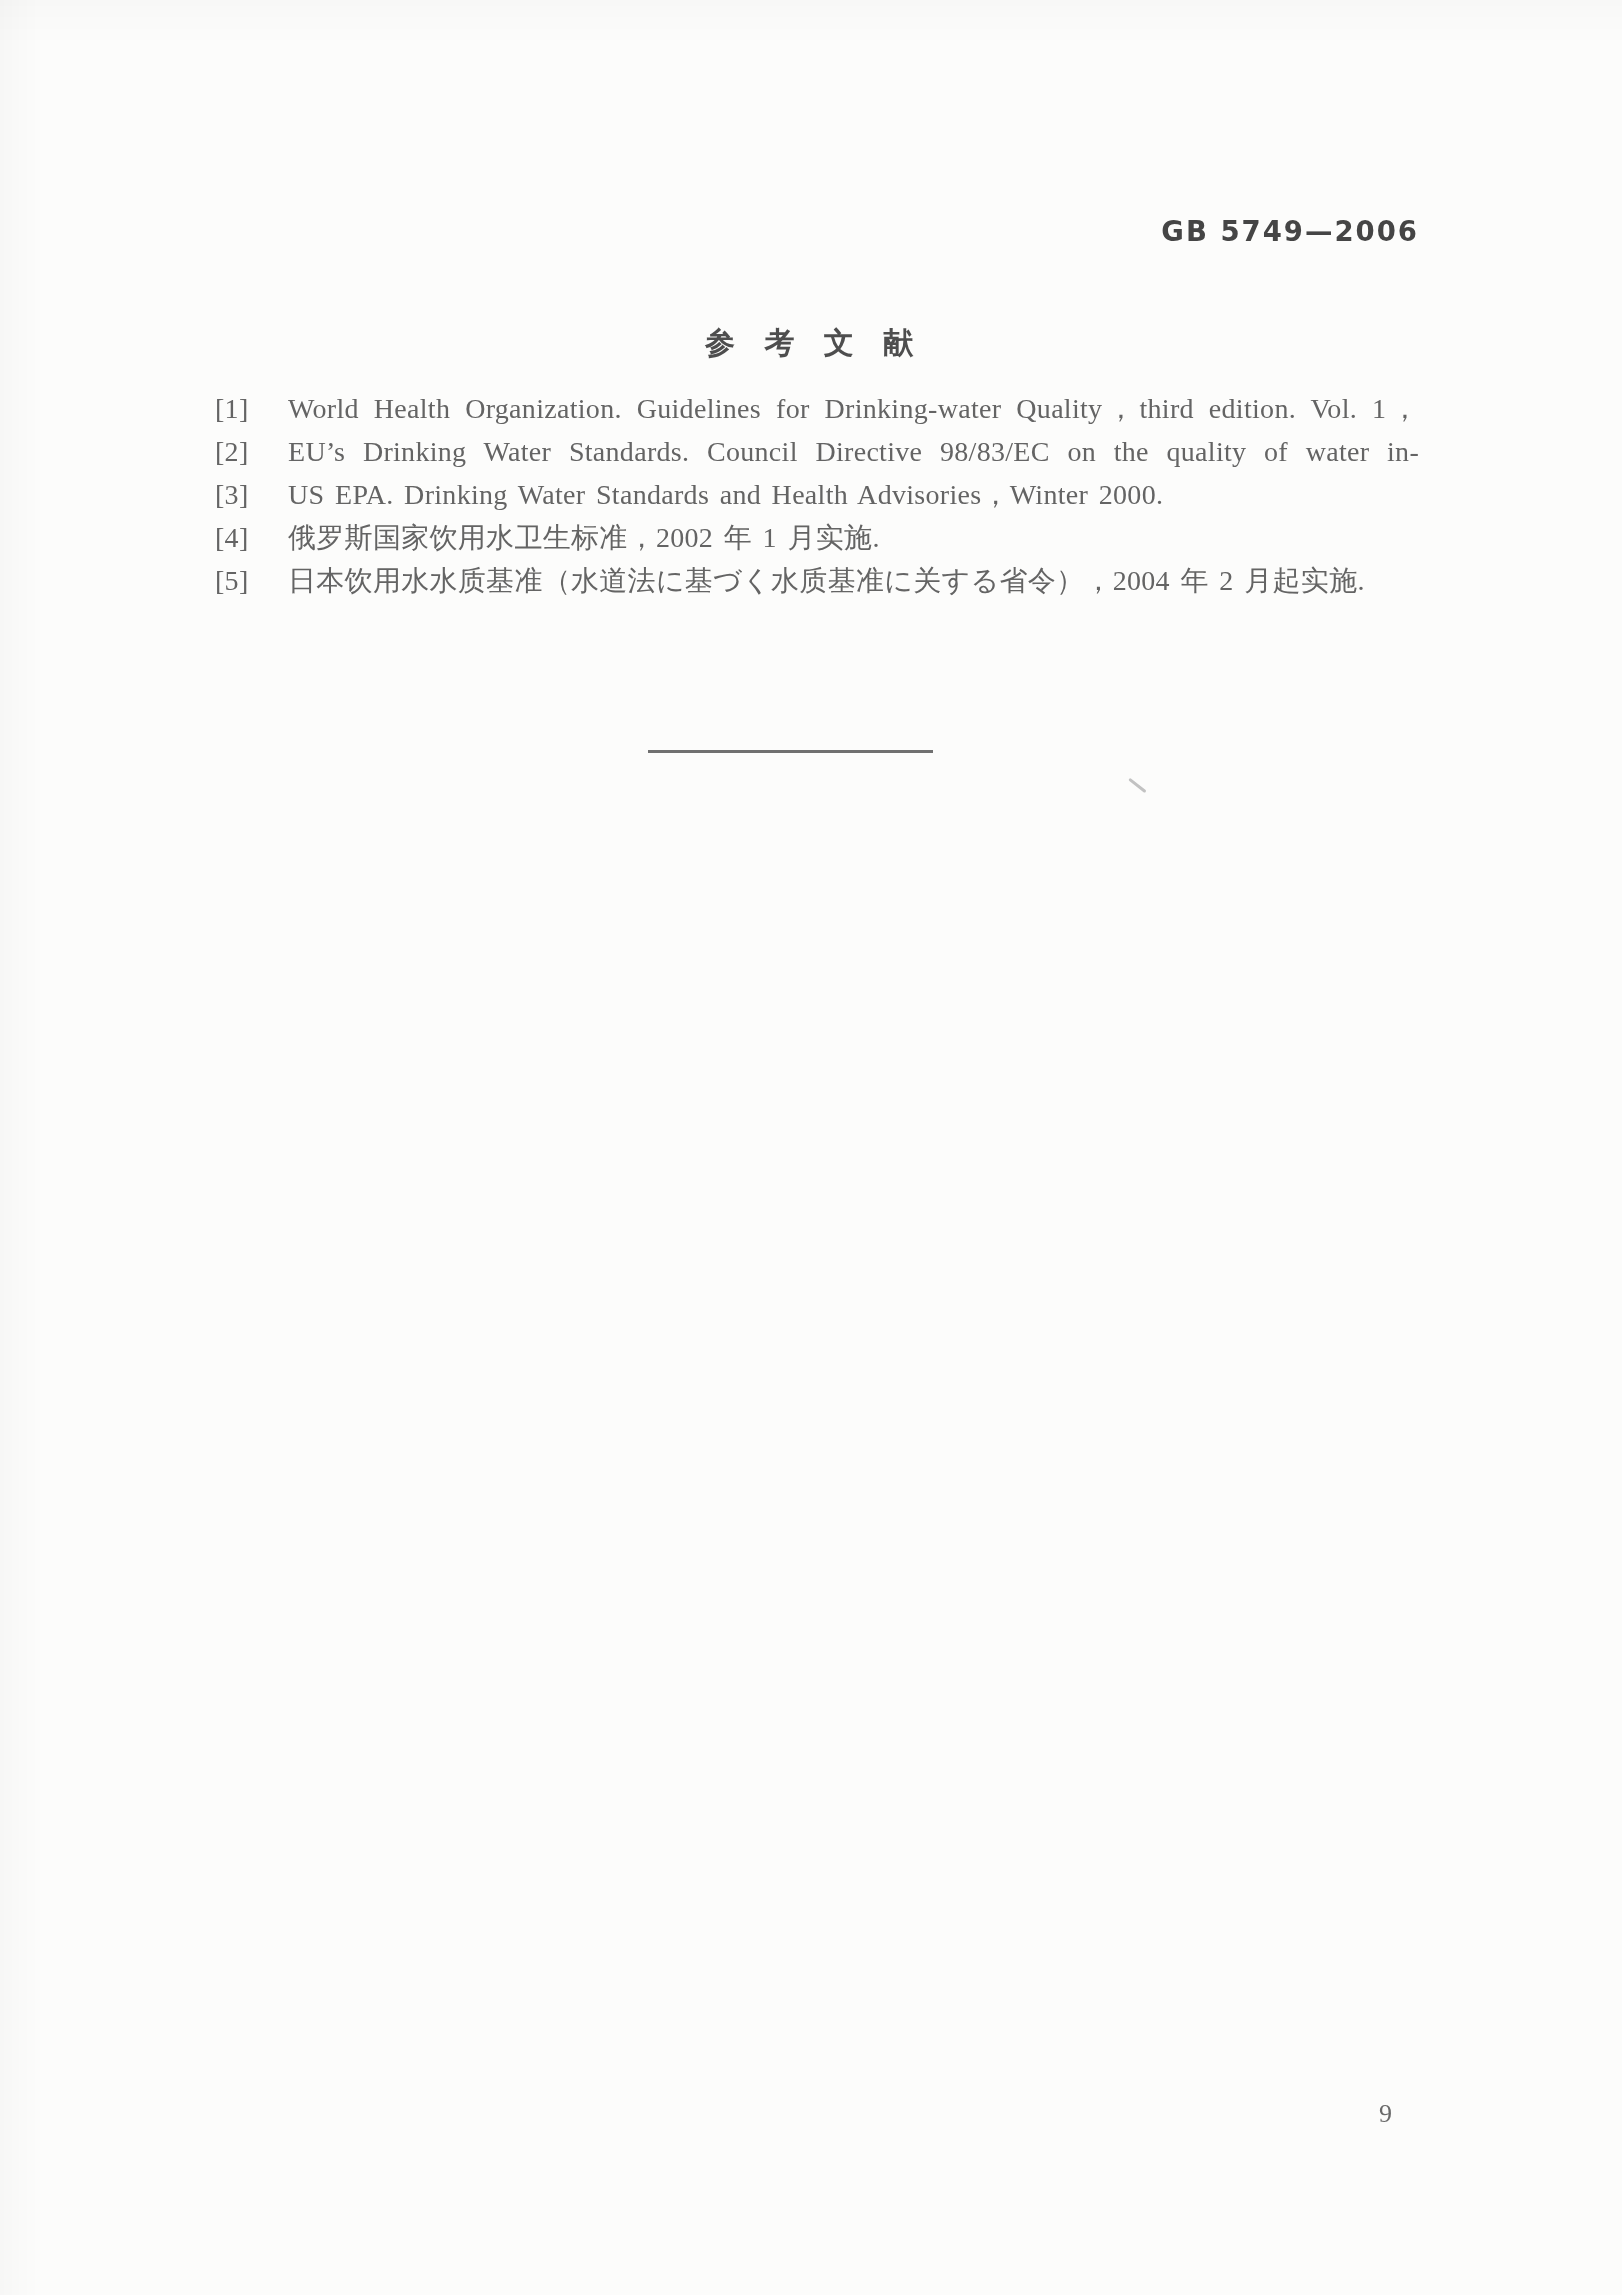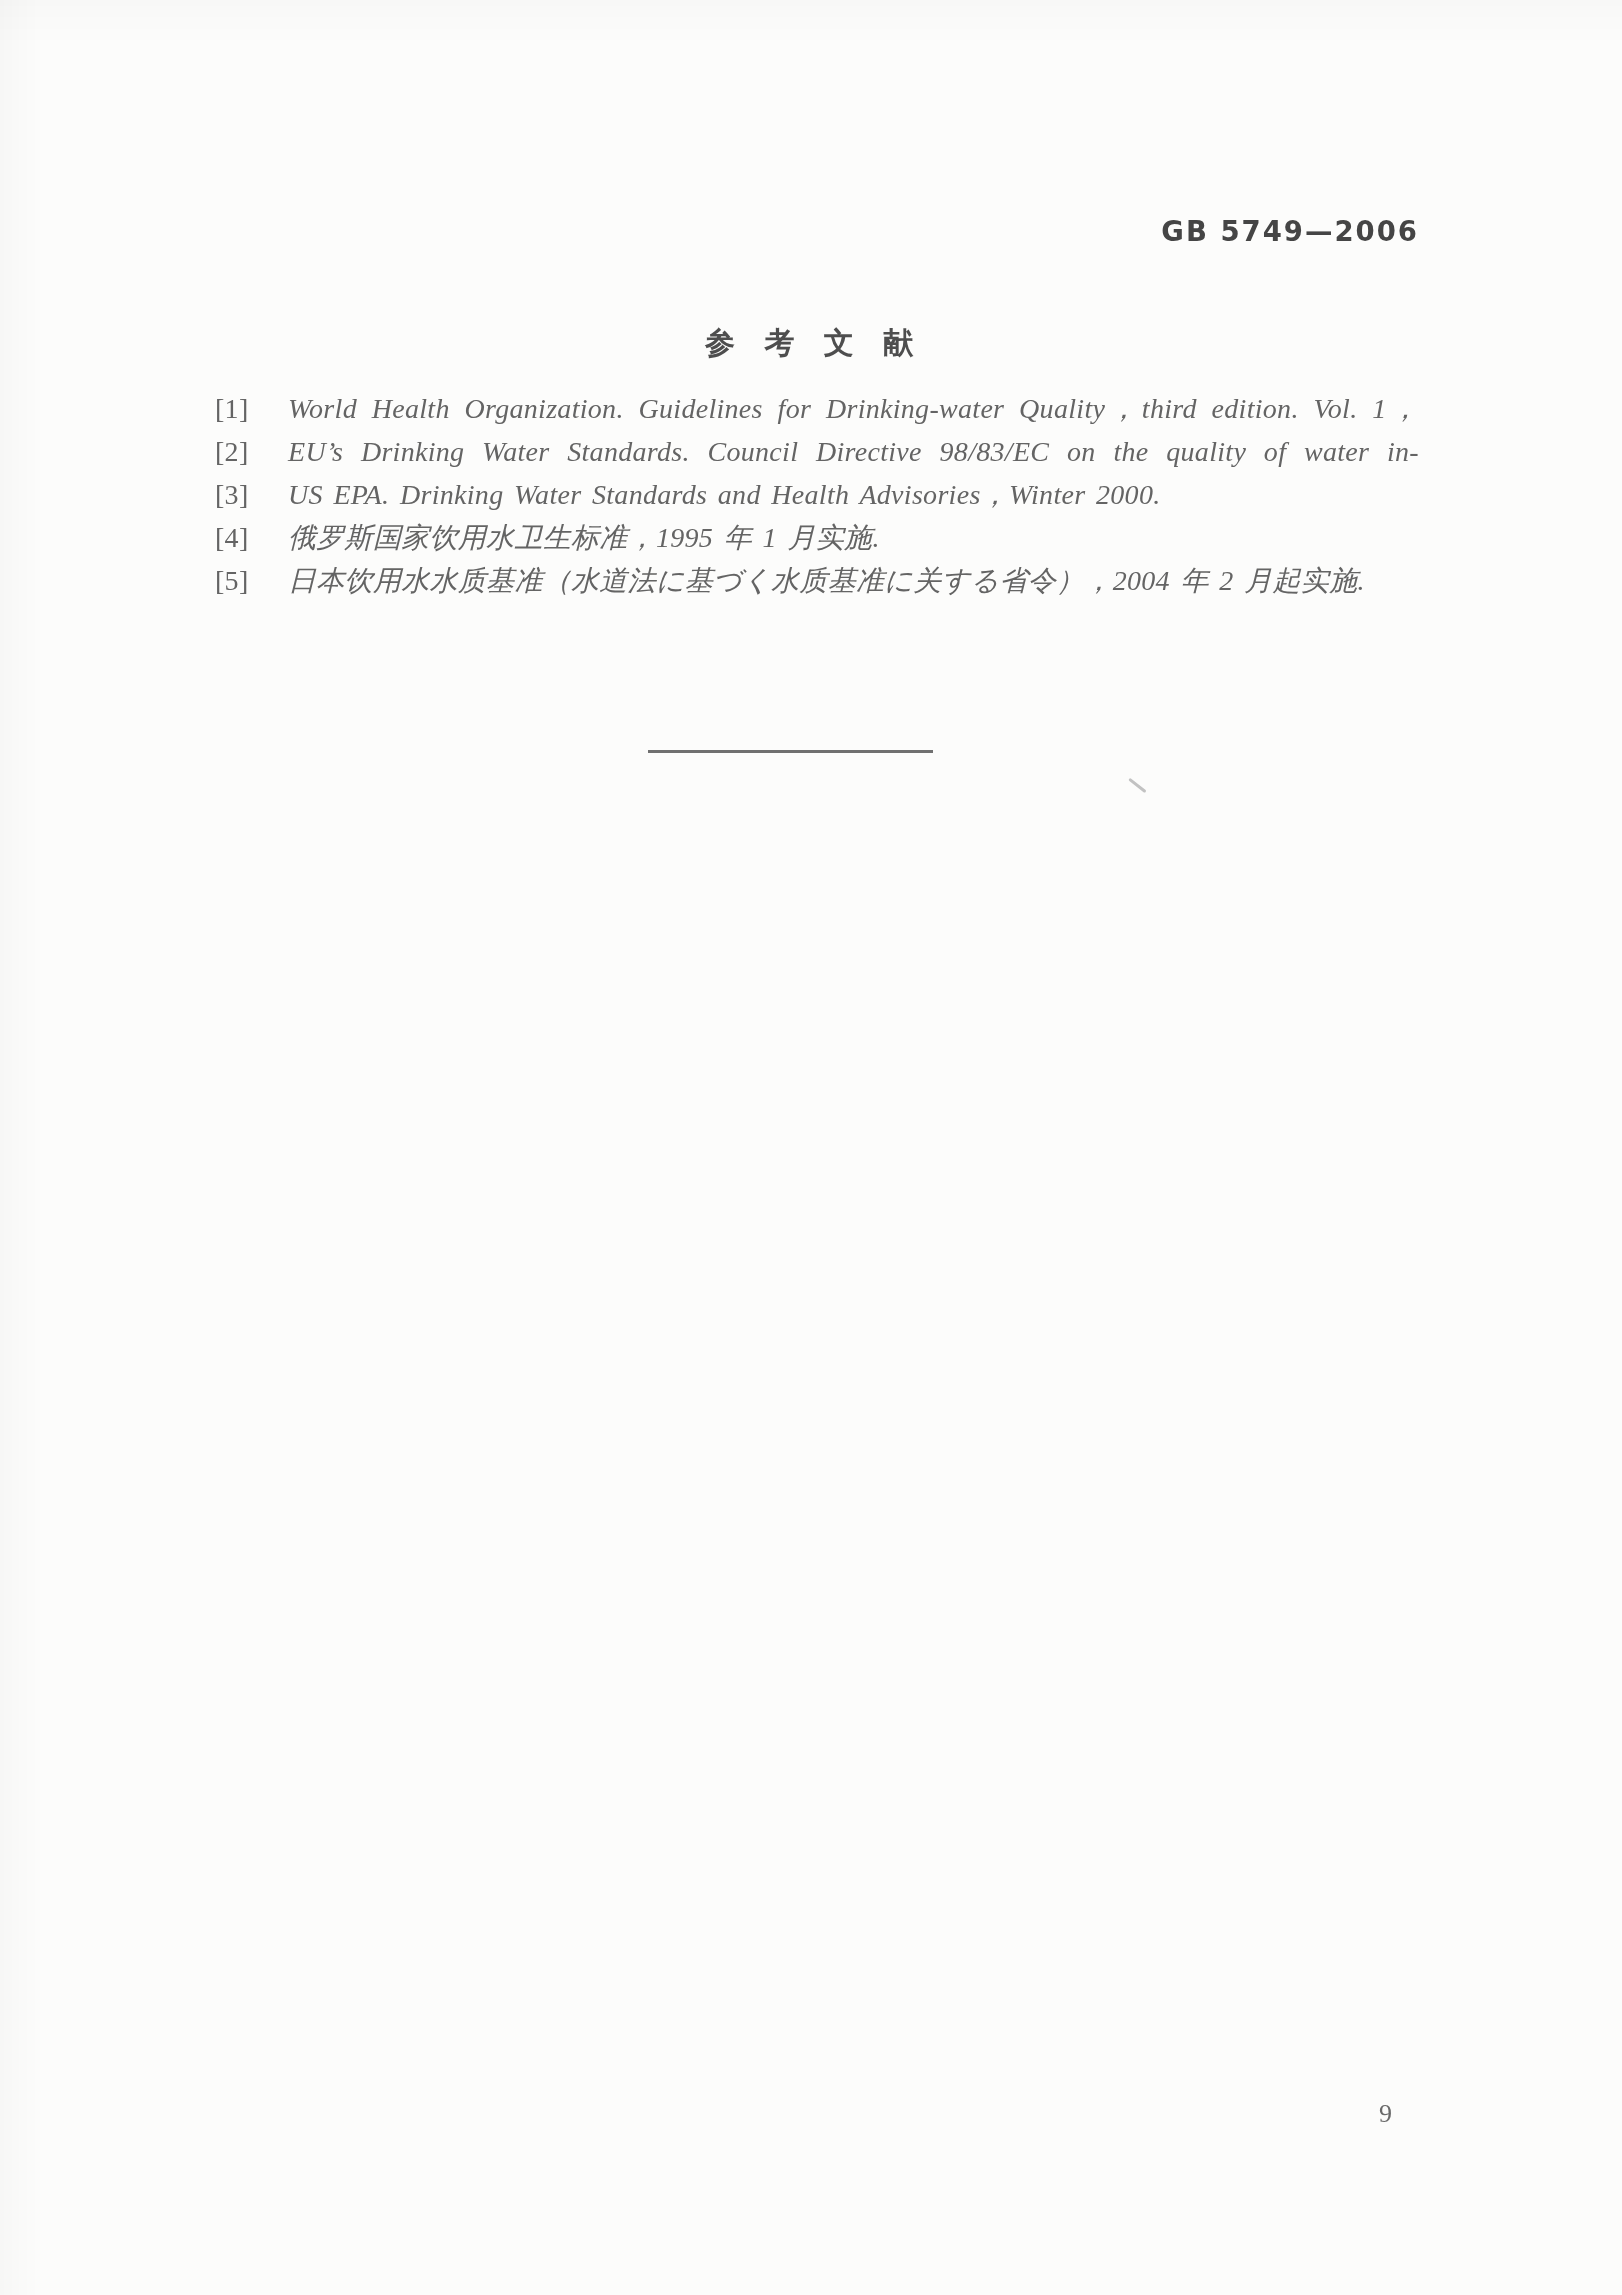--- a/index.html
+++ b/index.html
@@ -46,21 +46,21 @@
     left: 215px;
     width: 1204px;
     font-size: 28px;
     line-height: 43px;
     letter-spacing: 0.3px;
     word-spacing: 3.3px;
   }
 
   .ref { display: flex; }
   .ref-num { flex: 0 0 73px; width: 73px; }
-  .ref-body { flex: 1; min-width: 0; font-style: italic; }
+  .ref-body { flex: 1; min-width: 0; }
   .ref-line { text-align: justify; }
   .ref-line.just { text-align-last: justify; }
 
   .end-rule {
     position: absolute;
     top: 750px;
     left: 648px;
     width: 285px;
     height: 2.6px;
     background: #707070;
@@ -111,21 +111,21 @@
   <div class="ref">
     <span class="ref-num">[3]</span>
     <div class="ref-body">
       <div class="ref-line">US EPA. Drinking Water Standards and Health Advisories，Winter 2000.</div>
     </div>
   </div>
 
   <div class="ref">
     <span class="ref-num">[4]</span>
     <div class="ref-body">
-      <div class="ref-line">俄罗斯国家饮用水卫生标准，1995 年 1 月实施.</div>
+      <div class="ref-line">俄罗斯国家饮用水卫生标准，2002 年 1 月实施.</div>
     </div>
   </div>
 
   <div class="ref">
     <span class="ref-num">[5]</span>
     <div class="ref-body">
       <div class="ref-line">日本饮用水水质基准（水道法に基づく水质基准に关する省令），2004 年 2 月起实施.</div>
     </div>
   </div>
 

